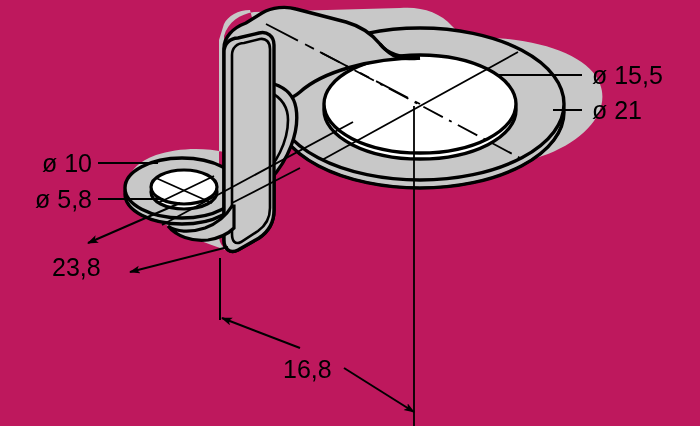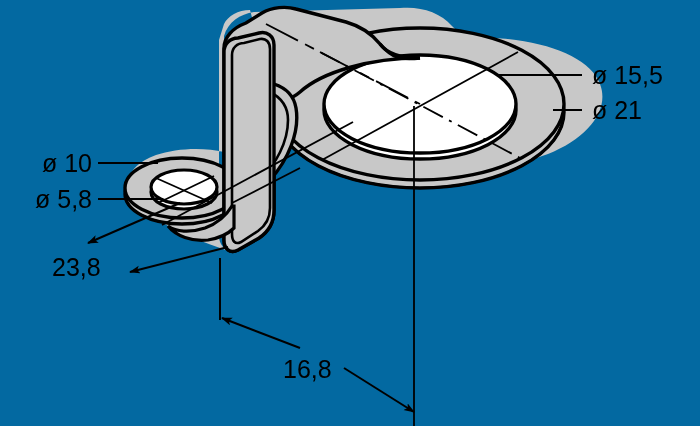--- a/index.html
+++ b/index.html
@@ -8,21 +8,21 @@
     padding: 0;
     background: #ffffff;
   }
   body {
     font-family: "Liberation Sans", sans-serif;
   }
   #drawing-root {
     position: relative;
     width: 700px;
     height: 426px;
-    background: #0369a1;
+    background: #be185d;
     overflow: hidden;
   }
   #drawing-svg {
     display: block;
     width: 700px;
     height: 426px;
   }
   .dim-text {
     font-family: "Liberation Sans", sans-serif;
     font-size: 25px;

